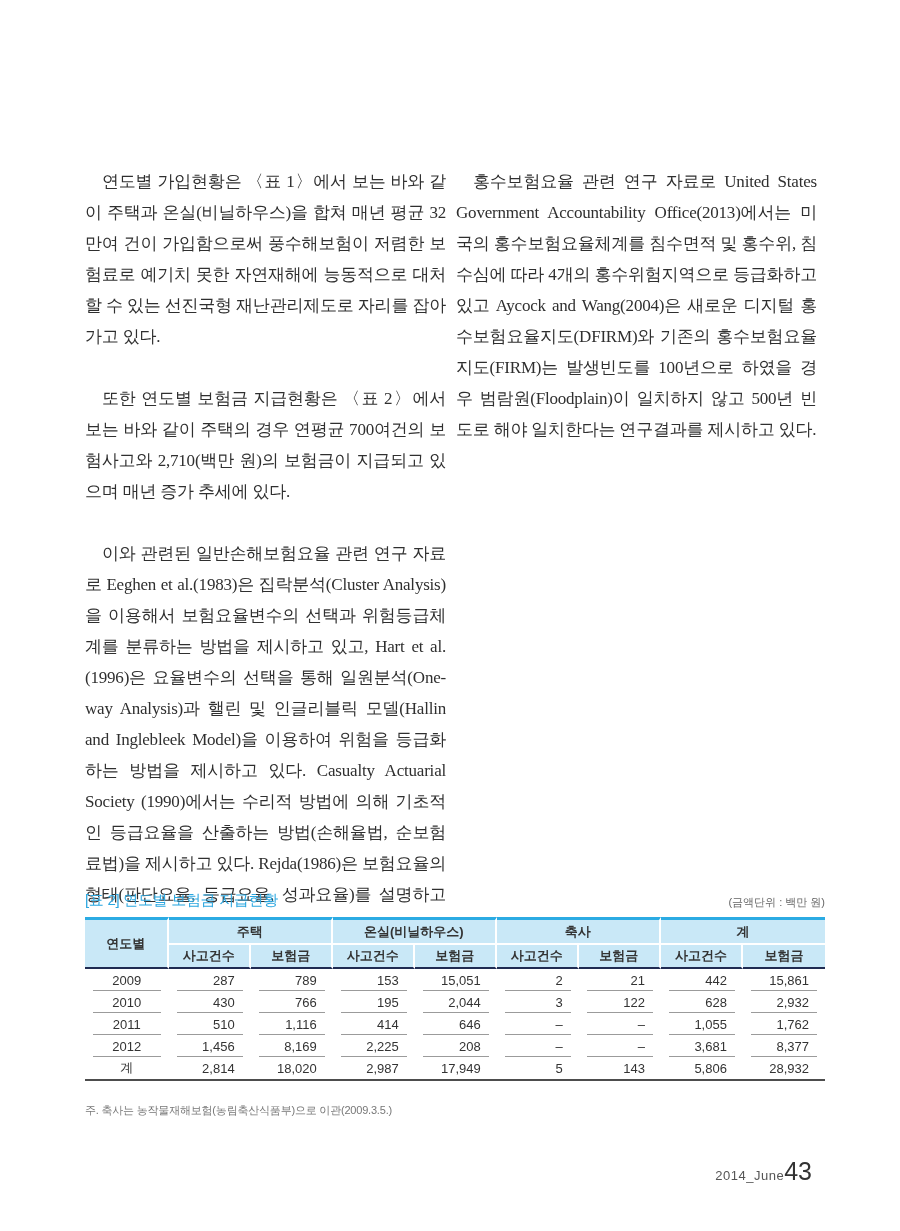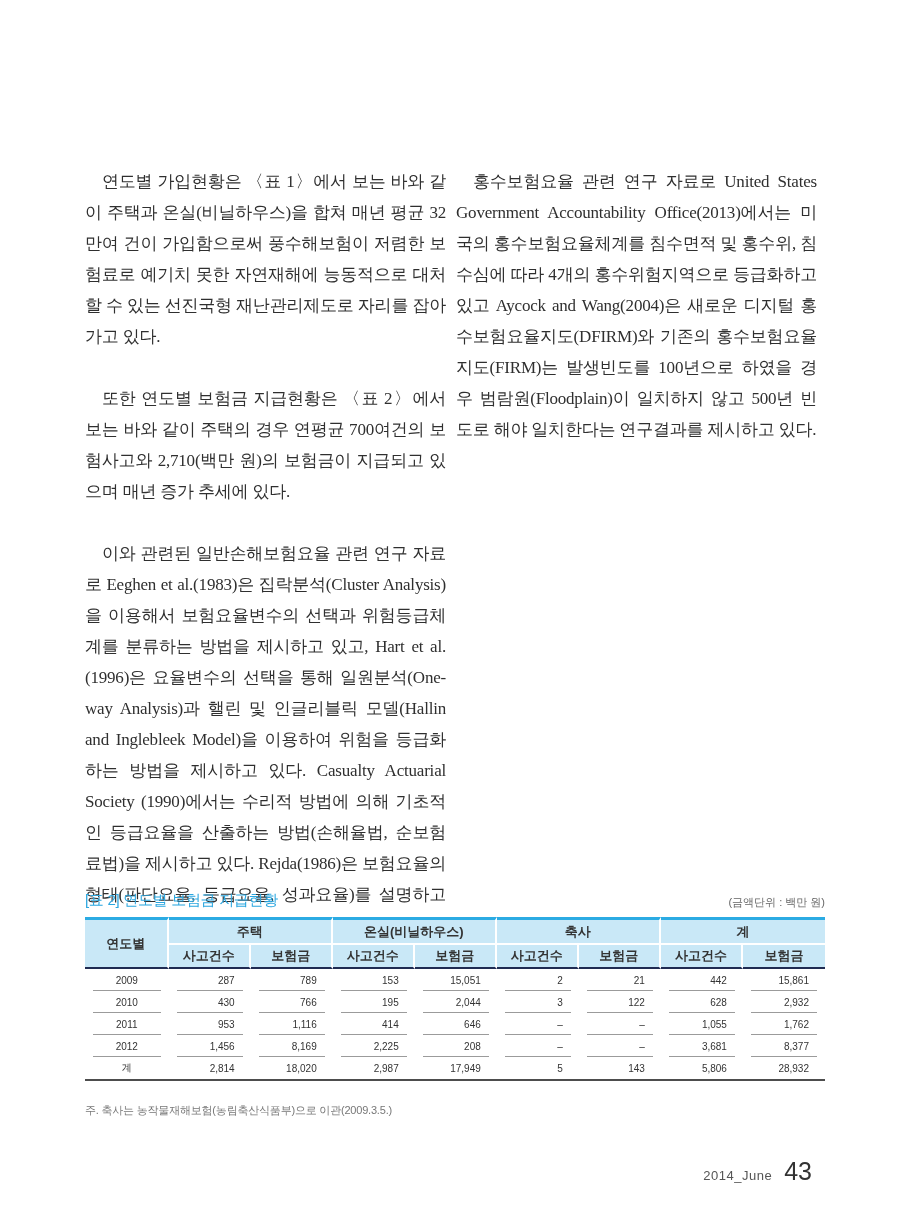--- a/index.html
+++ b/index.html
@@ -78,21 +78,21 @@
     height: 22px;
     border-bottom: 2px solid #1f2b52;
   }
   thead th.sep { border-right: 2px solid #ffffff; }
   thead th.year-head {
     border-bottom: 2px solid #1f2b52;
     vertical-align: middle;
   }
 
   tbody td {
-    font-size: 10px;
+    font-size: 13px;
     color: #333;
     height: 22px;
     padding: 0 16px 0 0;
     text-align: right;
     white-space: nowrap;
   }
   tbody td.year { text-align: center; padding: 0; }
   tbody tr:not(:last-child) td {
     background-image: linear-gradient(#9b9b9b, #9b9b9b);
     background-repeat: no-repeat;
@@ -108,21 +108,21 @@
     letter-spacing: -0.2px;
   }
 
   
   .footer {
     position: absolute;
     right: 88px; top: 1157px;
     font-family: "Liberation Sans", "DejaVu Sans", sans-serif;
     display: flex;
     align-items: baseline;
-    gap: 12px;
+    gap: 0;
   }
   .footer .issue { font-size: 13px; color: #555; letter-spacing: 0.5px; }
   .footer .page-num { font-size: 25px; color: #333; }
 </style>
 </head>
 <body>
 
 <div class="columns">
   <div class="col">
     <p class="indent">연도별 가입현황은 〈표 1〉에서 보는 바와 같이 주택과 온실(비닐하우스)을 합쳐 매년 평균 32만여 건이 가입함으로써 풍수해보험이 저렴한 보험료로 예기치 못한 자연재해에 능동적으로 대처할 수 있는 선진국형 재난관리제도로 자리를 잡아가고 있다.</p>
@@ -189,21 +189,21 @@
         <td>766</td>
         <td>195</td>
         <td>2,044</td>
         <td>3</td>
         <td>122</td>
         <td>628</td>
         <td>2,932</td>
       </tr>
       <tr>
         <td class="year">2011</td>
-        <td>953</td>
+        <td>510</td>
         <td>1,116</td>
         <td>414</td>
         <td>646</td>
         <td>–</td>
         <td>–</td>
         <td>1,055</td>
         <td>1,762</td>
       </tr>
       <tr>
         <td class="year">2012</td>

